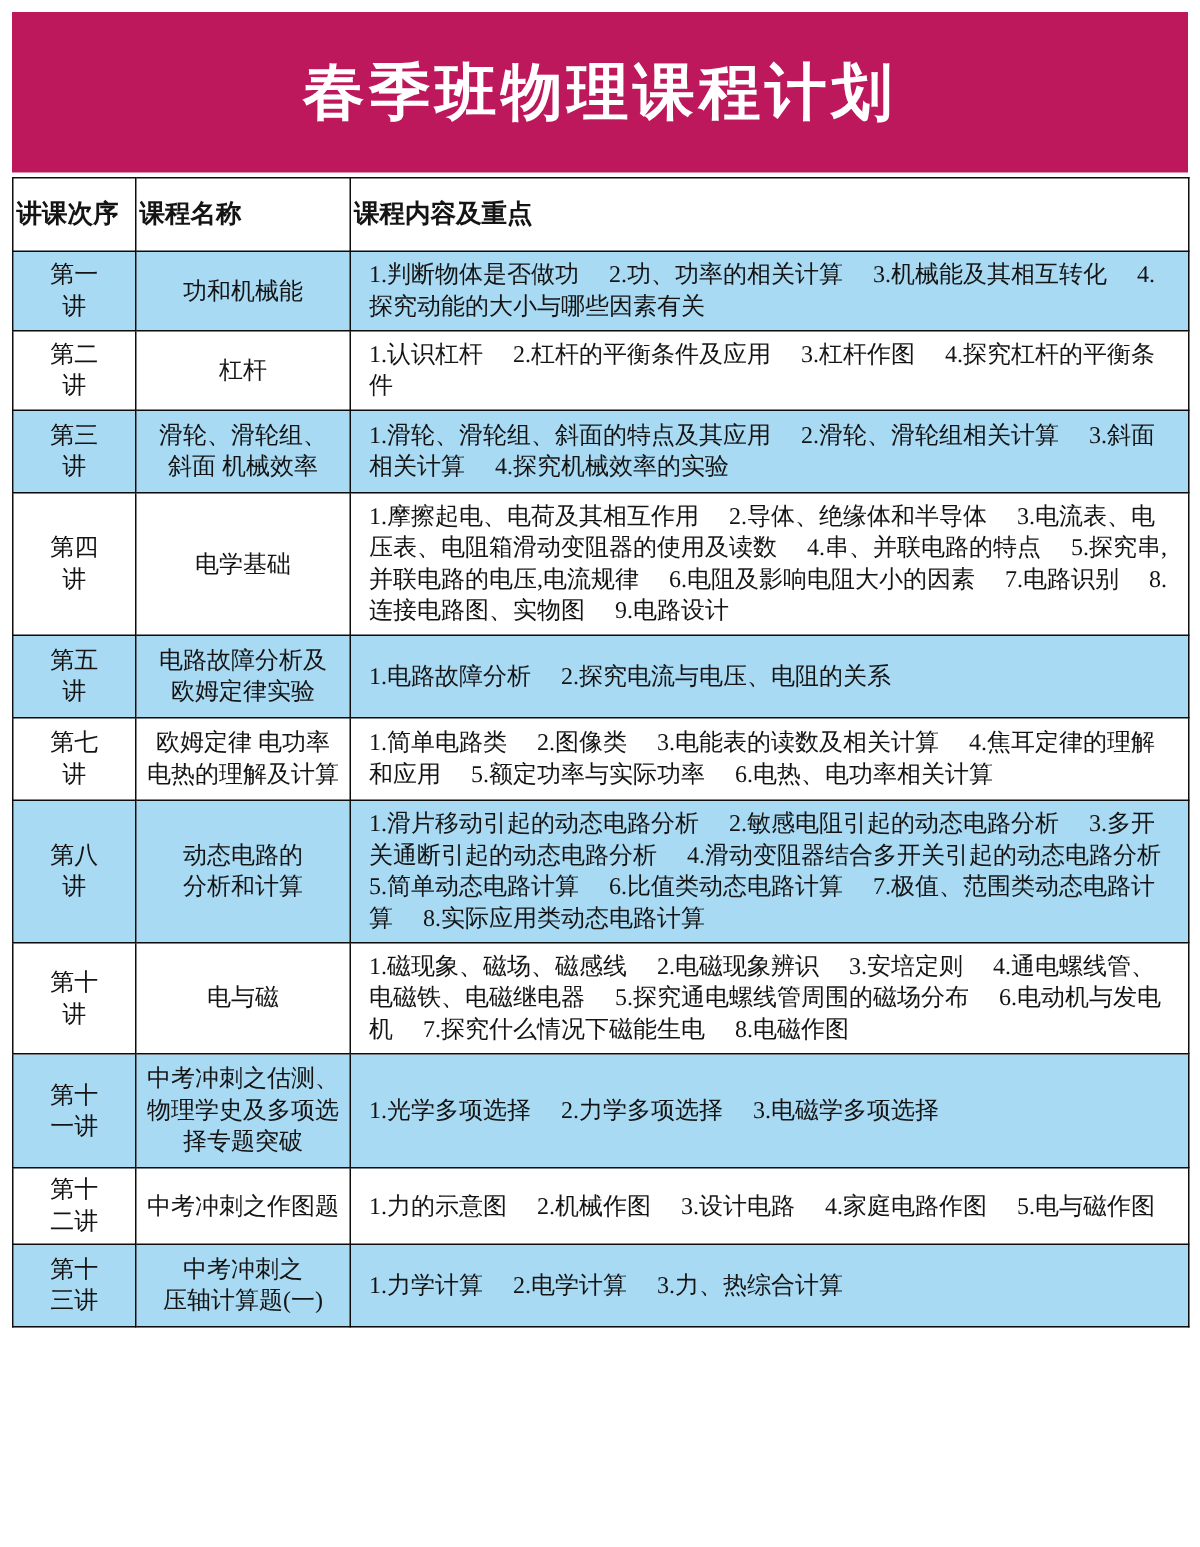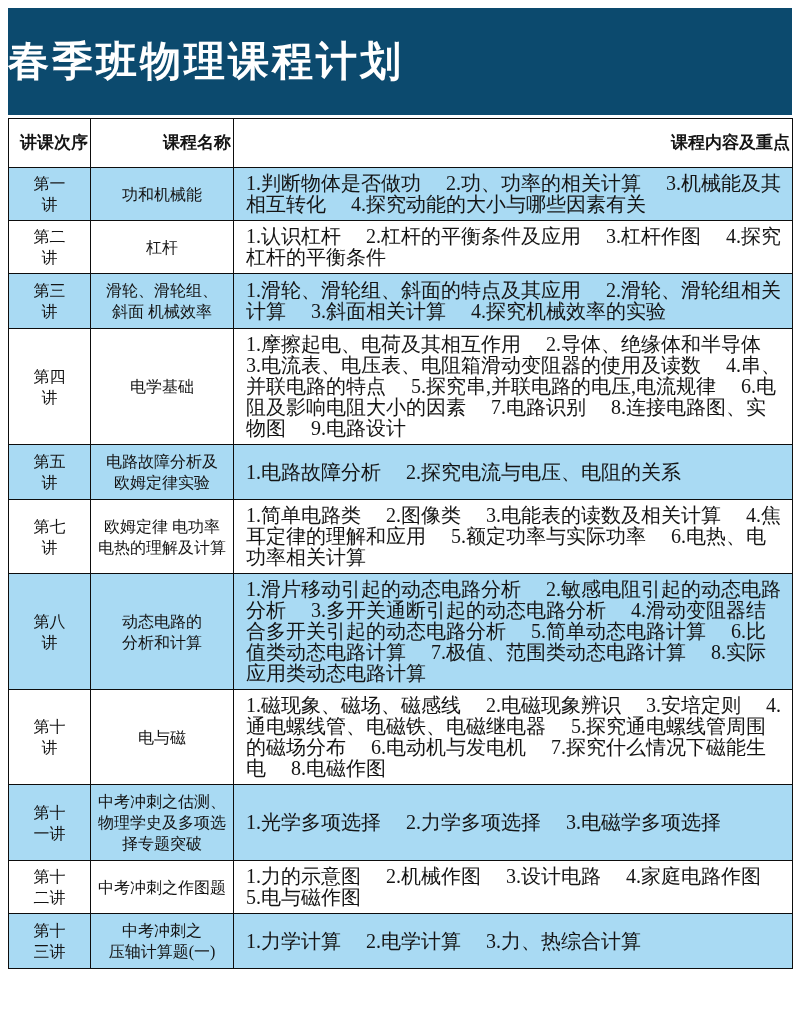--- a/index.html
+++ b/index.html
@@ -7,23 +7,23 @@
   body {
     width: 800px; height: 1031px;
     background: #ffffff;
     padding: 8px;
     overflow: hidden;
     font-family: "Liberation Serif", "DejaVu Serif", serif;
     color: #141414;
   }
   .title-band {
     width: 784px; height: 107px;
-    background: #0c4a6e;
+    background: #be185d;
     display: flex; flex-direction: column;
-    justify-content: center;
+    align-items: center; justify-content: center;
   }
   .title-line {
     color: #ffffff;
     font-weight: bold;
     font-size: 41px;
     line-height: 49px;
     letter-spacing: 3px;
     white-space: nowrap;
   }
   table.schedule {
@@ -33,42 +33,42 @@
     table-layout: fixed;
   }
   .schedule th, .schedule td {
     border: 1.6px solid #0d0d0d;
     vertical-align: middle;
   }
   .schedule thead th {
     background: #ffffff;
     font-size: 17px;
     font-weight: bold;
-    text-align: right;
+    text-align: left;
     padding: 13px 2px;
     line-height: 22px;
   }
   col.c-order { width: 82px; }
   col.c-name  { width: 143px; }
   col.c-content { width: 559px; }
   td.col-order {
     text-align: center;
     font-size: 16px;
     padding: 4px 18px;
     line-height: 21px;
   }
   td.col-name {
     text-align: center;
     font-size: 16px;
     white-space: pre-line;
     line-height: 21px;
     padding: 6px 3px;
   }
   td.col-content {
-    font-size: 20px;
+    font-size: 16px;
     line-height: 21px;
     padding: 5px 8px 5px 12px;
     text-align: left;
   }
   tbody tr:nth-child(odd) td { background: #a9daf3; }
   tbody tr:nth-child(even) td { background: #ffffff; }
 </style>
 </head>
 <body>
 

